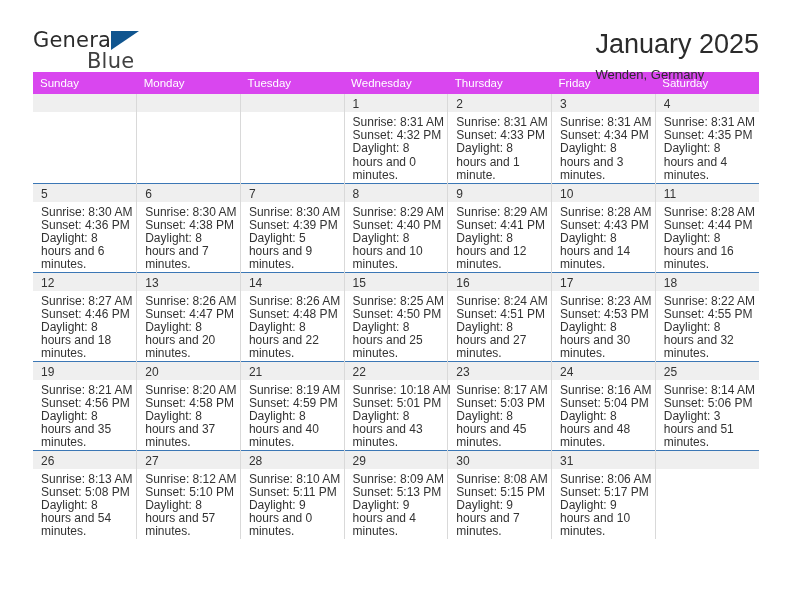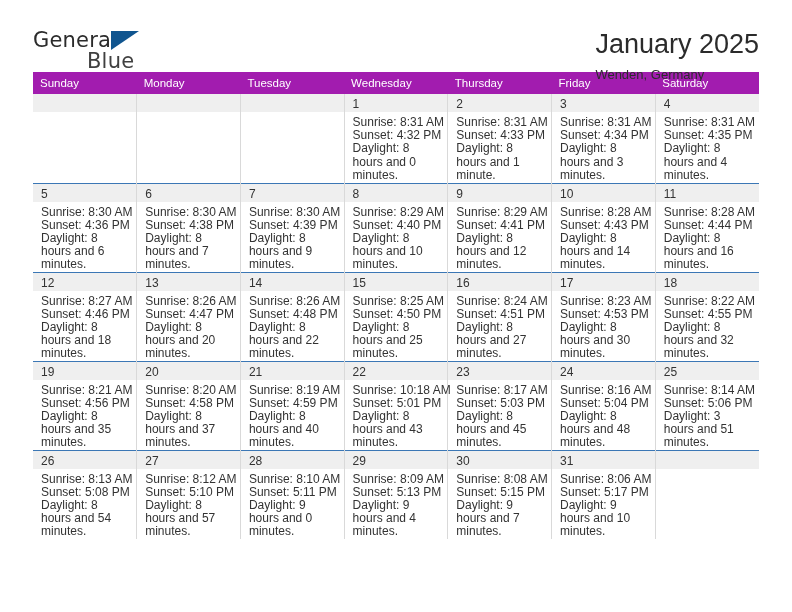--- a/index.html
+++ b/index.html
@@ -83,21 +83,21 @@
     white-space: nowrap;
   }
 
   
   .calendar {
     width: 726px;
     border-collapse: collapse;
     table-layout: fixed;
   }
   .calendar th {
-    background: #a21caf;
+    background: #d946ef;
     color: #ffffff;
     font-weight: normal;
     font-size: 11.5px;
     text-align: left;
     padding: 5px 0 5px 7px;
     border: none;
     height: 21px;
     box-sizing: border-box;
   }
   .week-row > td {
@@ -225,21 +225,21 @@
               <div>Sunrise: 8:30 AM</div>
               <div>Sunset: 4:38 PM</div>
               <div class="wrap">Daylight: 8 hours and 7 minutes.</div>
             </div>
           </td>
           <td>
             <div class="daynum">7</div>
             <div class="details">
               <div>Sunrise: 8:30 AM</div>
               <div>Sunset: 4:39 PM</div>
-              <div class="wrap">Daylight: 8 hours and 9 minutes.</div>
+              <div class="wrap">Daylight: 5 hours and 9 minutes.</div>
             </div>
           </td>
           <td>
             <div class="daynum">8</div>
             <div class="details">
               <div>Sunrise: 8:29 AM</div>
               <div>Sunset: 4:40 PM</div>
               <div class="wrap">Daylight: 8 hours and 10 minutes.</div>
             </div>
           </td>

